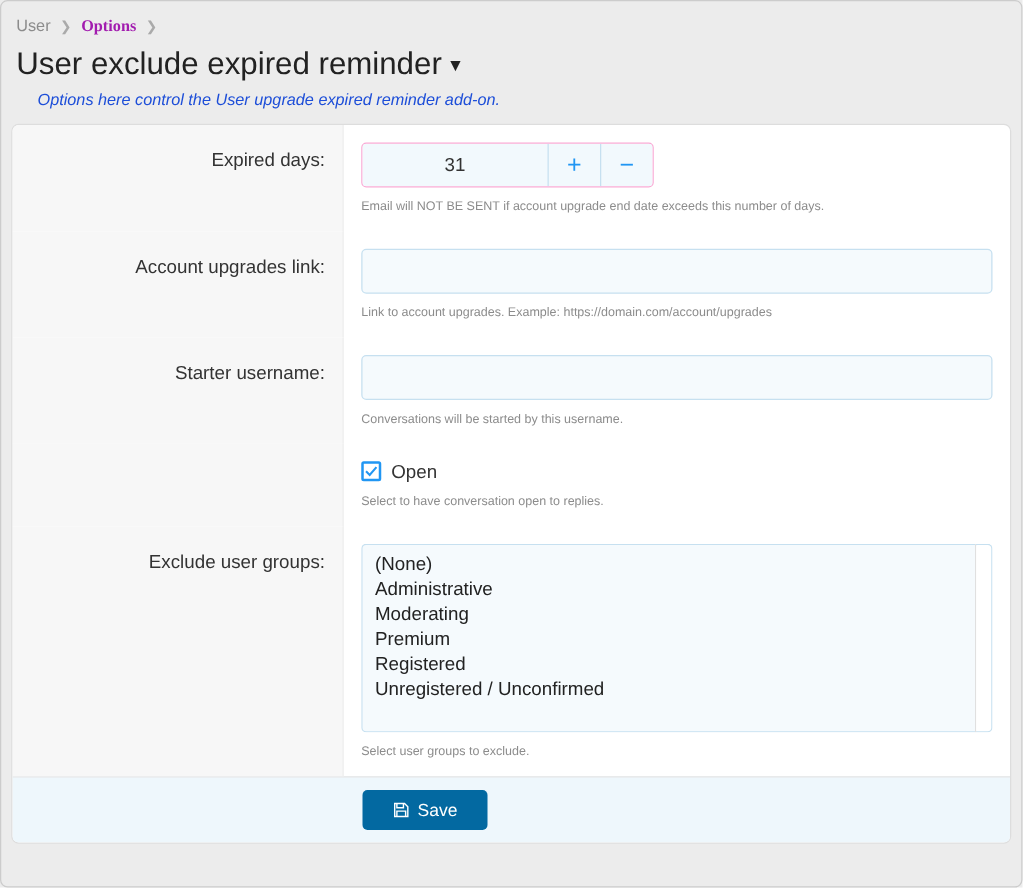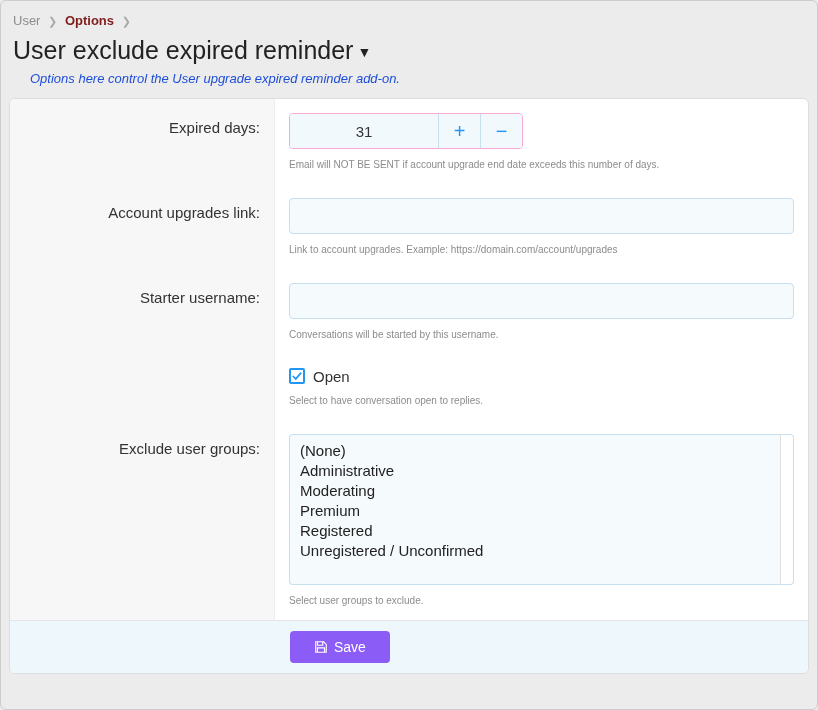--- a/index.html
+++ b/index.html
@@ -12,21 +12,21 @@
       border: 1px solid #ccc;
       border-radius: 6px;
     }
     .breadcrumb {
       padding: 12px 16px 6px 12px;
       font-size: 13px;
       color: #8c8c8c;
     }
     .breadcrumb a { color: #8c8c8c; text-decoration: none; }
     .breadcrumb .sep { margin: 0 4px; color: #aaa; font-size: 11px; }
-    .breadcrumb .current { color: #7f1d1d; font-weight: 600; }
+    .breadcrumb .current { color: #a21caf; font-weight: 600; font-family: Liberation Serif, serif; }
     .page-title {
       padding: 2px 12px 4px 12px;
       font-size: 25px;
       font-weight: 400;
       color: #222;
     }
     .page-title .caret {
       display: inline-block;
       margin-left: 4px;
       font-size: 14px;
@@ -151,21 +151,21 @@
     }
     .multi-select div { line-height: 20px; }
     .footer-bar {
       background: #eef7fc;
       padding: 10px;
       border-top: 1px solid #e5e5e5;
       text-align: left;
       padding-left: 280px;
     }
     .save-btn {
-      background: #8b5cf6;
+      background: #0369a1;
       color: #fff;
       border: none;
       border-radius: 4px;
       padding: 8px 24px;
       font-size: 14px;
       cursor: pointer;
       display: inline-flex;
       align-items: center;
       gap: 6px;
     }

